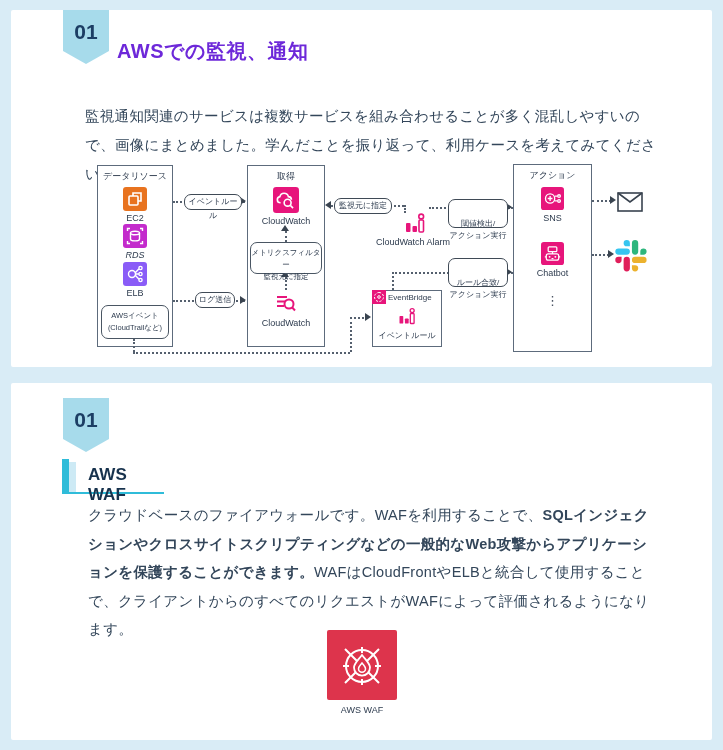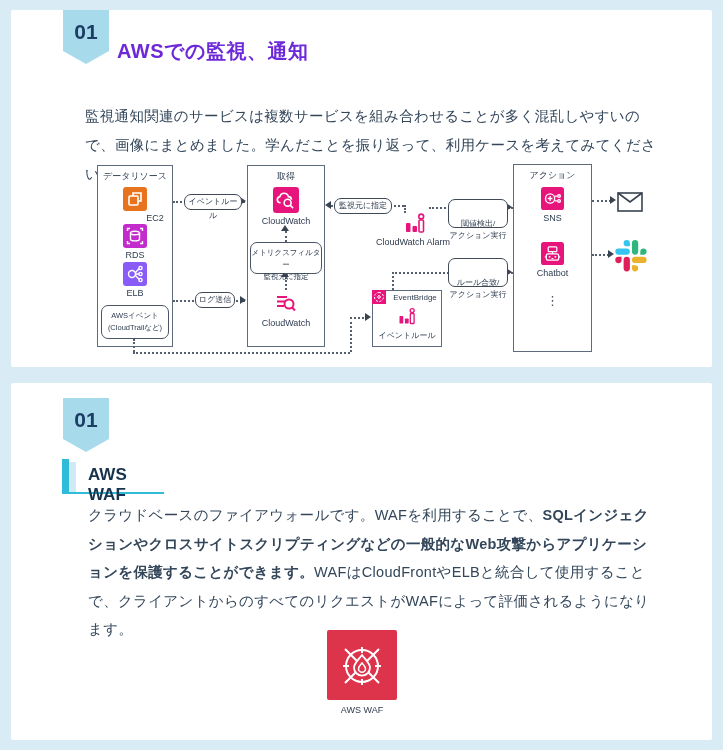--- a/index.html
+++ b/index.html
@@ -92,33 +92,33 @@
 
   <div class="icon" style="left:112px; top:177px; width:24px; height:24px;">
     <svg viewBox="0 0 24 24">
         <rect width="24" height="24" rx="3" fill="#e8731f"></rect>
         <g fill="none" stroke="#fff" stroke-width="1.6">
           <rect x="6" y="9" width="9" height="9" rx="1"></rect>
           <path d="M10 9V6h8v8h-3"></path>
         </g>
       </svg>
   </div>
-  <div class="dg-label" style="left:86px; top:203px; width:76px;margin-left:20px;">EC2</div>
+  <div class="dg-label" style="left:86px; top:203px; width:76px;">EC2</div>
 
   <div class="icon" style="left:112px; top:214px; width:24px; height:24px;">
     <svg viewBox="0 0 24 24">
         <rect width="24" height="24" rx="3" fill="#c32bcc"></rect>
         <g fill="none" stroke="#fff" stroke-width="1.4">
           <ellipse cx="12" cy="9" rx="4.5" ry="1.8"></ellipse>
           <path d="M7.5 9v6c0 1.1 2 1.9 4.5 1.9s4.5-.8 4.5-1.9V9"></path>
           <path d="M4.5 7V4.5H7M17 4.5h2.5V7M19.5 17v2.5H17M7 19.5H4.5V17"></path>
         </g>
       </svg>
   </div>
-  <div class="dg-label" style="left:86px; top:240px; width:76px;">RDS</div>
+  <div class="dg-label" style="left:86px; top:240px; width:76px;font-style:italic;">RDS</div>
 
   <div class="icon" style="left:112px; top:252px; width:24px; height:24px;">
     <svg viewBox="0 0 24 24">
         <rect width="24" height="24" rx="3" fill="#8a5cf7"></rect>
         <g fill="none" stroke="#fff" stroke-width="1.4">
           <circle cx="9" cy="12" r="3.5"></circle>
           <circle cx="17.5" cy="6" r="1.6"></circle>
           <circle cx="17.5" cy="12" r="1.6"></circle>
           <circle cx="17.5" cy="18" r="1.6"></circle>
           <path d="M12 11l4-4.2M12.5 12h3.4M12 13l4 4.2"></path>
@@ -177,21 +177,21 @@
   <div class="dg-box" style="left:361px; top:280px; width:70px; height:57px;"></div>
   <div class="icon" style="left:361px; top:280px; width:14px; height:14px;">
     <svg viewBox="0 0 14 14">
         <rect width="14" height="14" fill="#e7157b"></rect>
         <g fill="none" stroke="#fff" stroke-width="1">
           <circle cx="7" cy="7" r="1.3"></circle>
           <path d="M7 2.5a4.5 4.5 0 014.5 4.5A4.5 4.5 0 017 11.5 4.5 4.5 0 012.5 7 4.5 4.5 0 017 2.5" stroke-dasharray="2.2 1.5"></path>
         </g>
       </svg>
   </div>
-  <div class="dg-label" style="left:377px; top:283px; width:54px; font-size:8px; text-align:center;">EventBridge</div>
+  <div class="dg-label" style="left:377px; top:283px; width:54px; font-size:8px; text-align:left;">EventBridge</div>
   <div class="icon" style="left:386px; top:296px; width:20px; height:20px;">
     <svg viewBox="0 0 24 24">
         <g fill="#e7157b">
           <rect x="3" y="12" width="4.5" height="9" rx="1"></rect>
           <rect x="9.5" y="15" width="4.5" height="6" rx="1"></rect>
         </g>
         <g fill="#fff" stroke="#e7157b" stroke-width="1.6">
           <rect x="16" y="9" width="4.5" height="12" rx="1"></rect>
           <circle cx="18.2" cy="5.5" r="2.4"></circle>
         </g>

